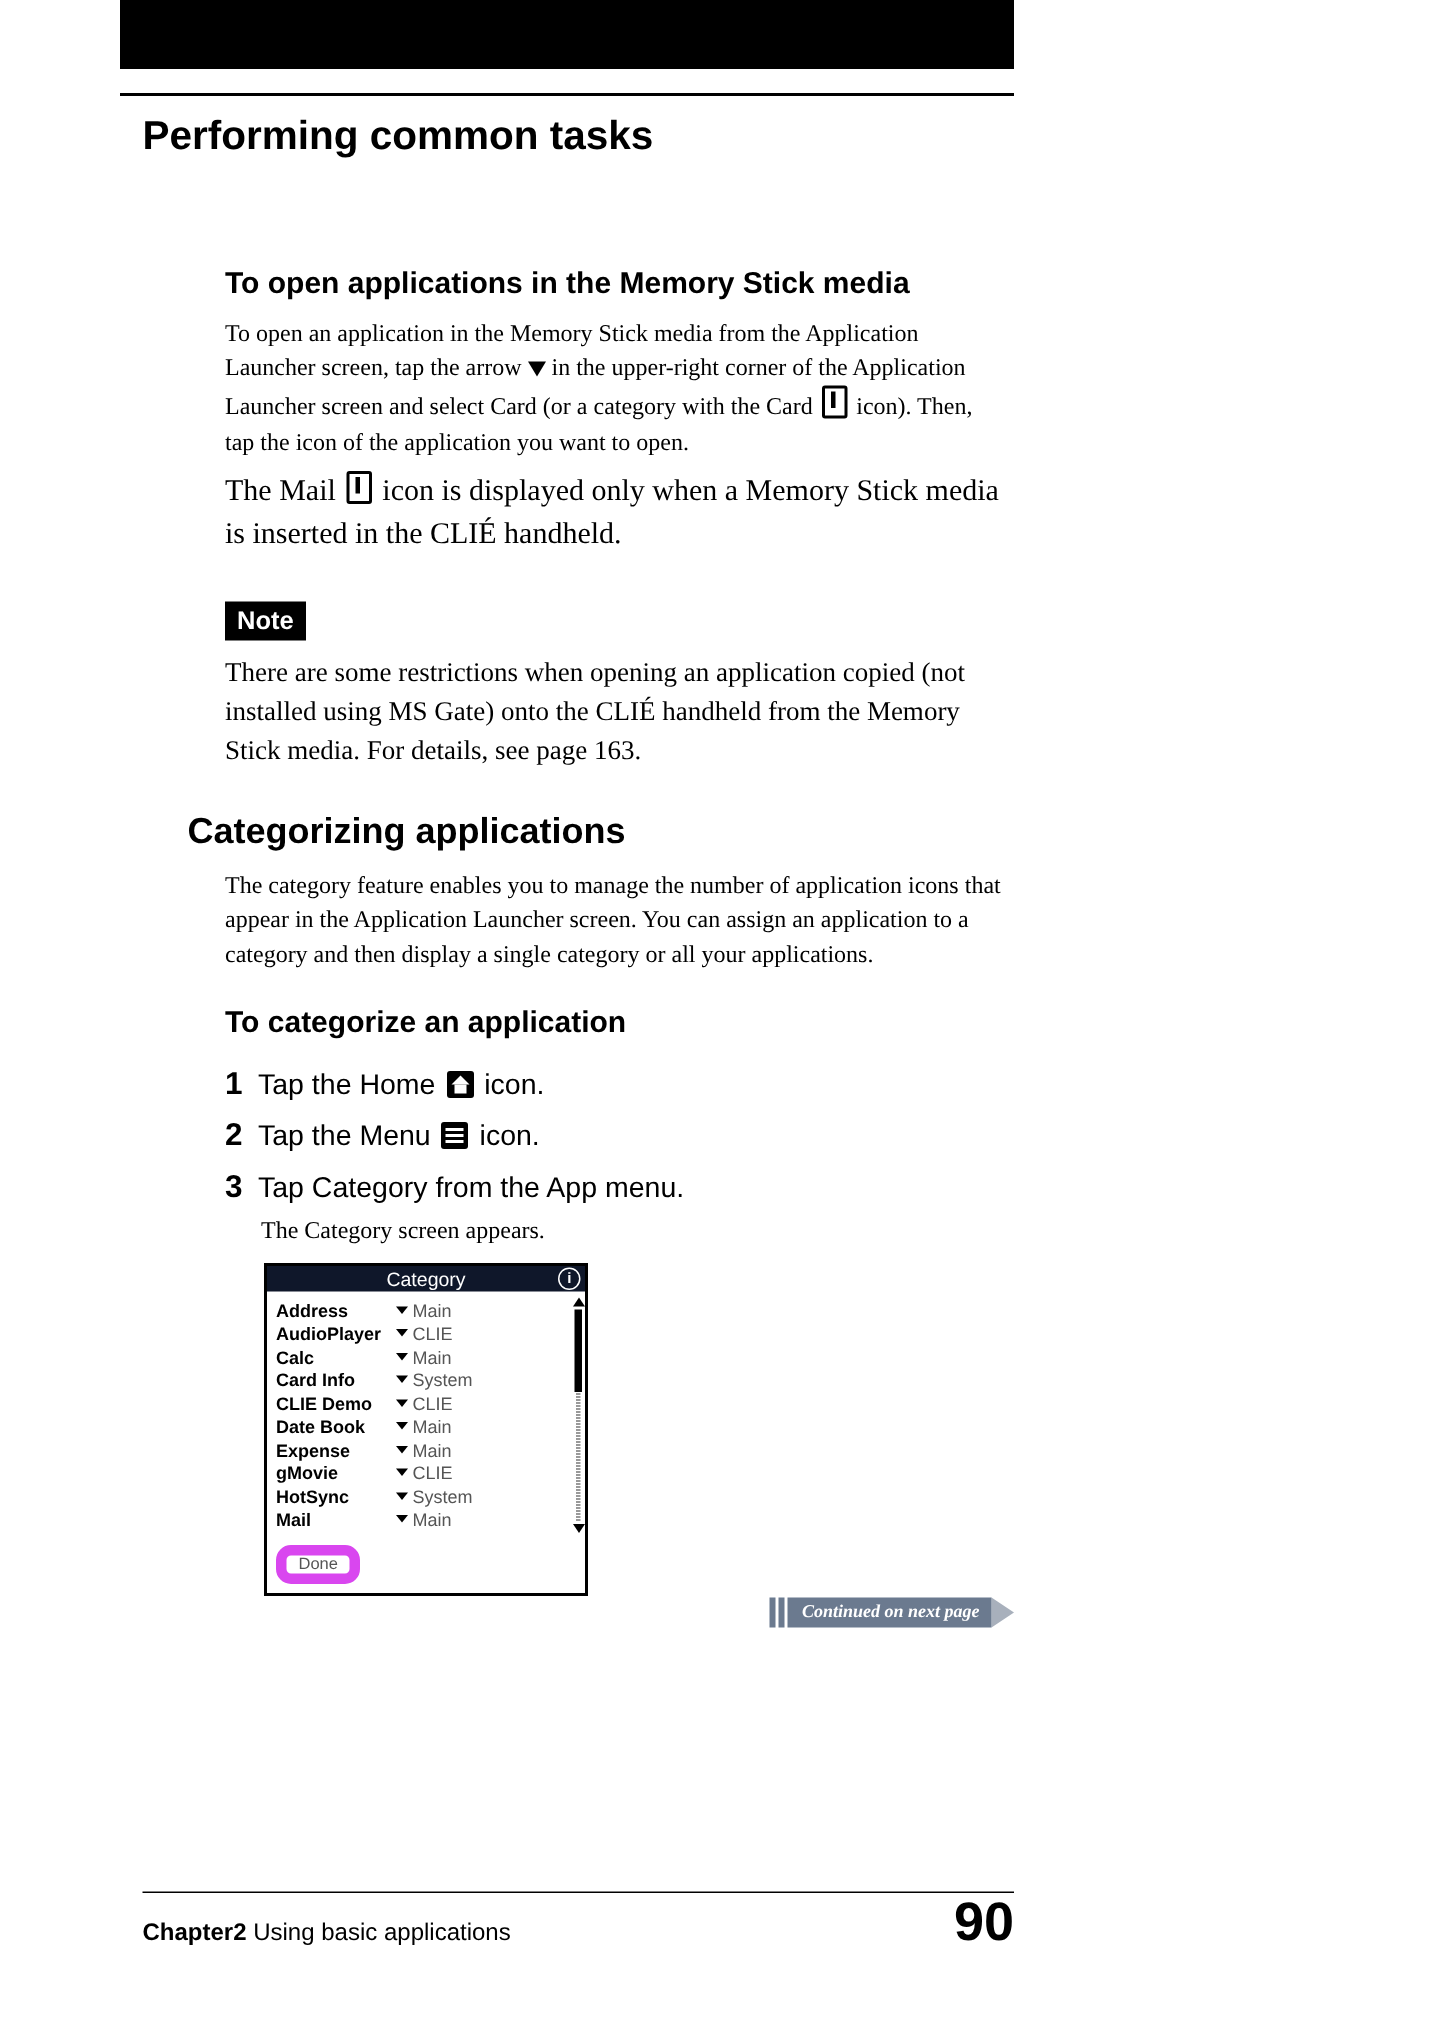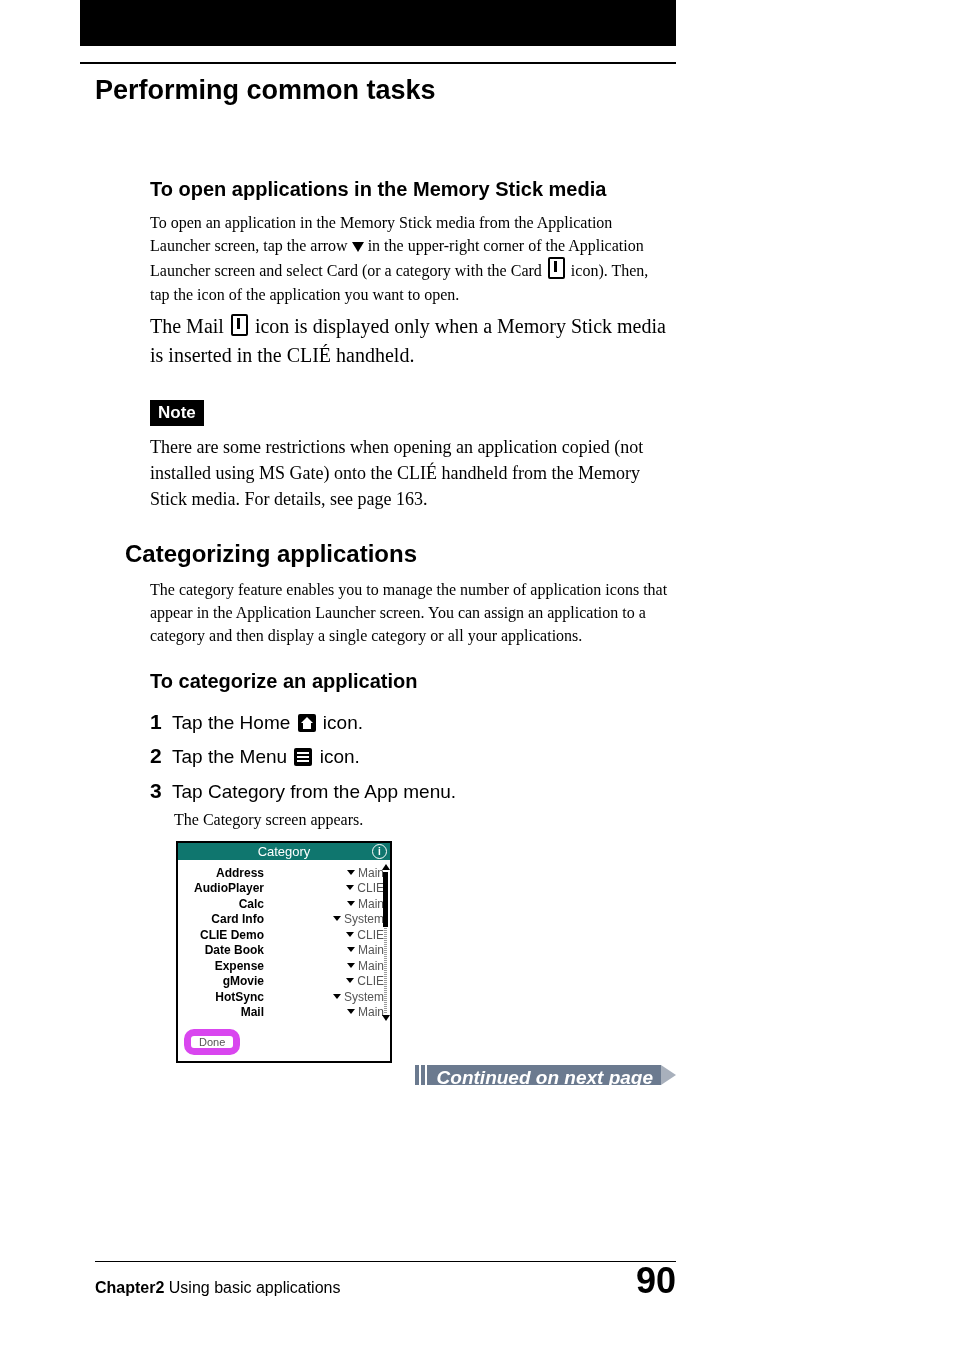--- a/index.html
+++ b/index.html
@@ -189,21 +189,21 @@
   .shot {
     margin-left: 26px;
     margin-top: 12px;
     width: 212px;
     border: 2px solid #000;
     font-family: Arial, Helvetica, sans-serif;
     font-size: 12px;
     background: #fff;
   }
   .shot-title {
-    background: #0f766e;
+    background: #0f172a;
     color: #fff;
     padding: 1px 0;
     text-align: center;
     font-size: 13px;
     position: relative;
   }
   .shot-title .info {
     position:absolute;
     right:3px; top:1px;
     width:13px;height:13px;
@@ -221,21 +221,20 @@
   }
   .col-names {
     width: 80px;
   }
   .col-cats {
     flex: 1;
   }
   .row {
     line-height: 15.5px;
     white-space: nowrap;
-    text-align: right;
   }
   .col-names .row { font-weight: bold; }
   .col-cats .row { color: #555; }
   .tri {
     display:inline-block;width:0;height:0;
     border-left:4px solid transparent;
     border-right:4px solid transparent;
     border-top:5px solid #000;
     margin-right:3px;
     vertical-align:2px;
@@ -291,24 +290,24 @@
     display:flex;
     align-items:stretch;
     height:20px;
   }
   .bar-seg {
     width:4px;height:100%;background:#6b7a8f;margin-right:2px;
   }
   .cont-box {
     background:#6b7a8f;
     color:#fff;
-    font-family: Liberation Sans, sans-serif;
+    font-family: Liberation Serif, serif;
     font-style: italic;
     font-weight: bold;
-    font-size:19px;
+    font-size:12px;
     padding:2px 8px 2px 10px;
     position:relative;
   }
   .cont-arrow {
     width:0;height:0;
     border-top:10px solid transparent;
     border-bottom:10px solid transparent;
     border-left:15px solid #a8b0bc;
   }
   .footer-rule {

